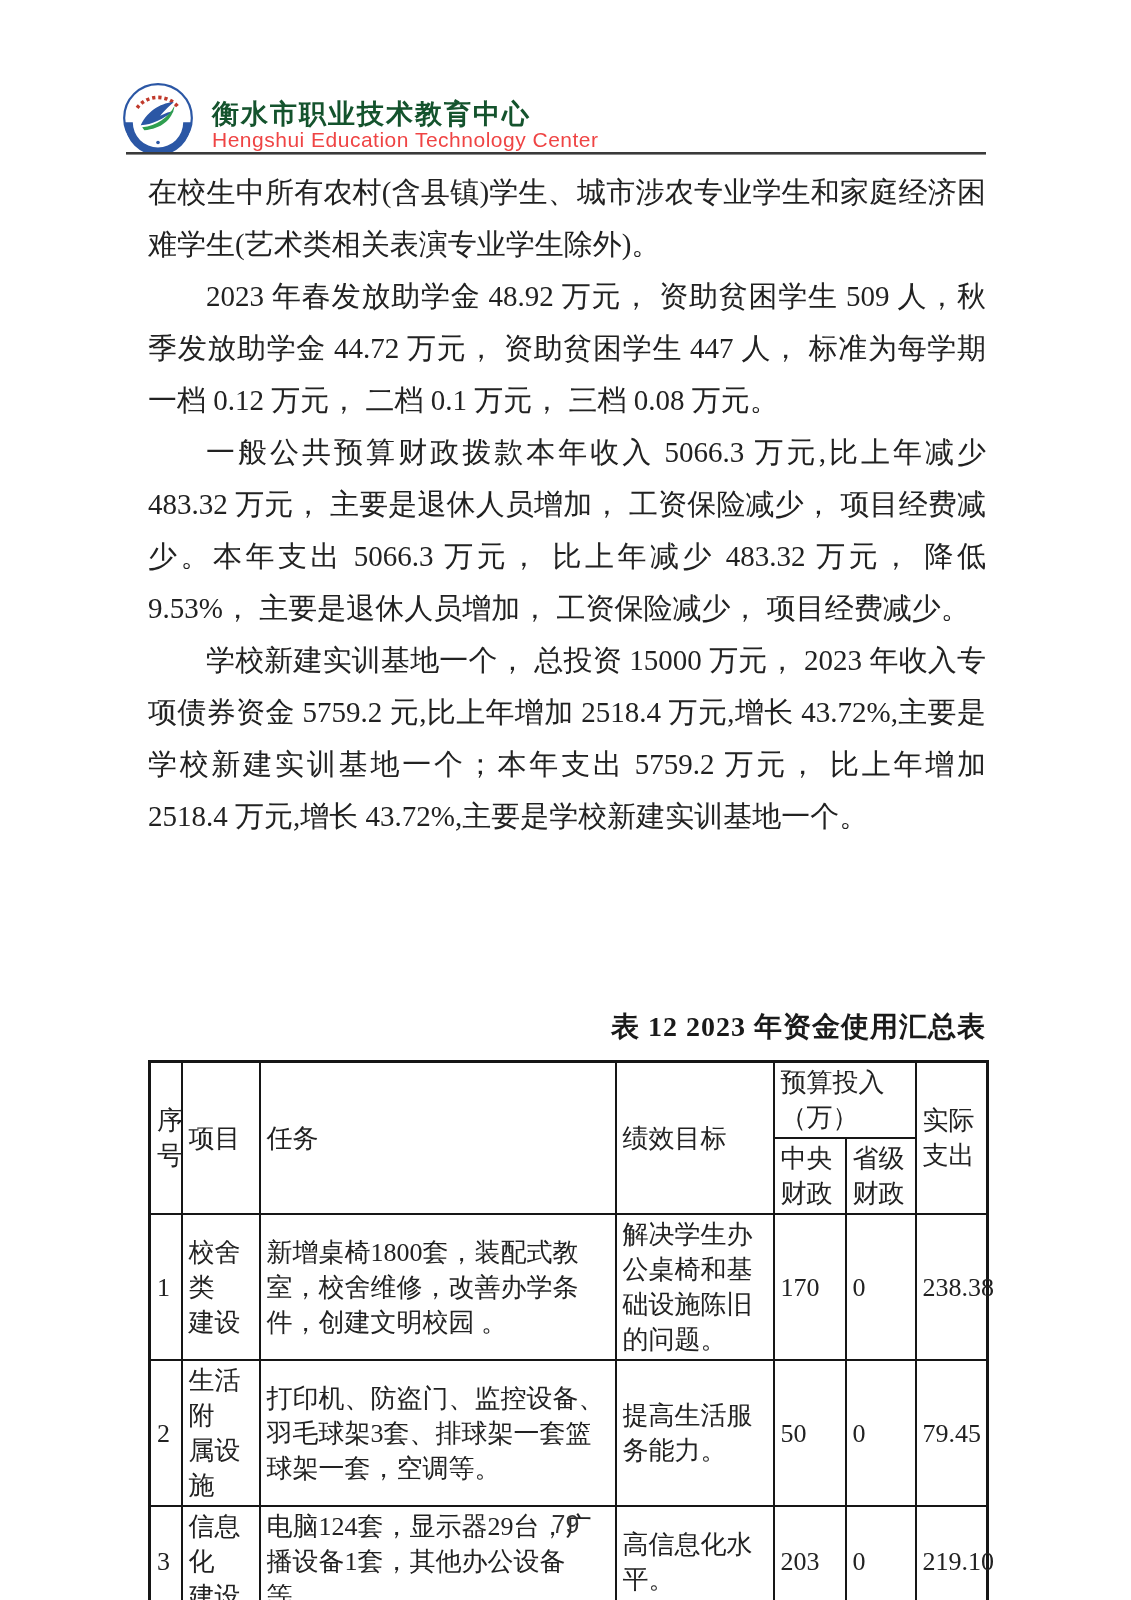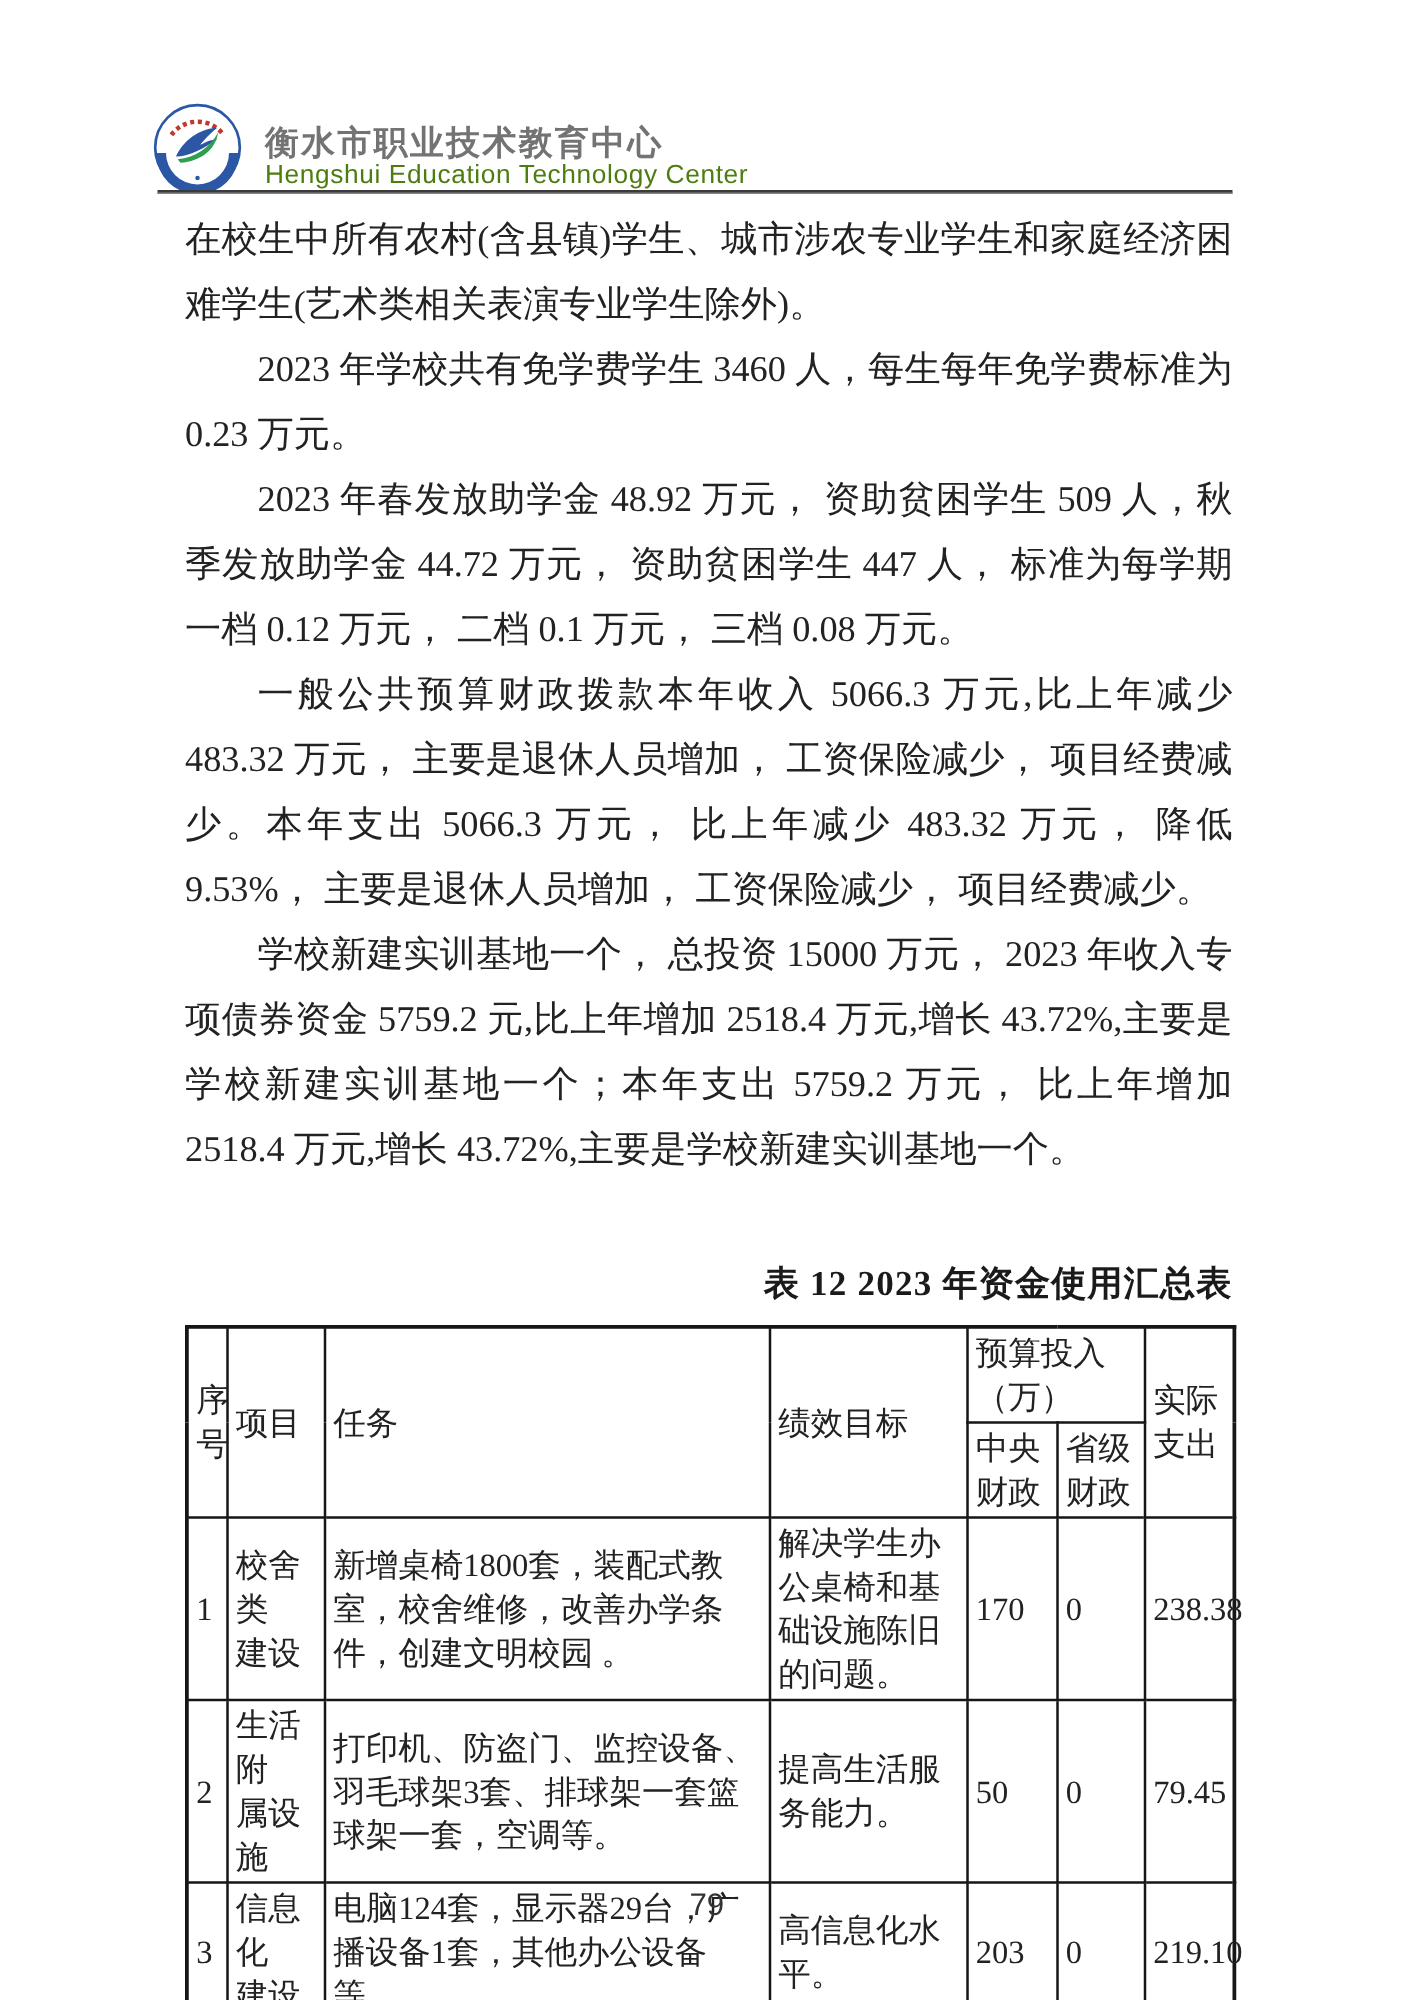--- a/index.html
+++ b/index.html
@@ -13,26 +13,26 @@
     font-family: "Liberation Serif", "DejaVu Serif", serif;
     color: #1e1e1e;
     overflow: hidden;
   }
 
   
   .hdr { position:absolute; left:0; top:0; width:100%; height:160px; }
   .hdr-logo { position:absolute; left:122px; top:82px; width:72px; height:72px; }
   .hdr-zh {
     position:absolute; left:212px; top:96px;
-    font-size:27px; font-weight:700; letter-spacing:2px; color:#737373;
+    font-size:27px; font-weight:700; letter-spacing:2px; color:#14532d;
   }
   .hdr-en {
     position:absolute; left:212px; top:128px;
     font-family:"Liberation Sans","DejaVu Sans",sans-serif;
-    font-size:21px; color:#4d7c0f; letter-spacing:0.5px;
+    font-size:21px; color:#ef4444; letter-spacing:0.5px;
   }
   .hdr-rule {
     position:absolute; left:126px; top:152px; width:860px; height:3px;
     background:#3a3a3a; border-bottom:1px solid #8a8a8a;
   }
 
   
   .doc-body {
     position:absolute; left:148px; top:166px; width:838px;
     font-size:29px; line-height:52px; text-align:justify;
@@ -87,21 +87,20 @@
       <circle cx="50" cy="84" r="5.5" fill="#ffffff"></circle>
       <circle cx="50" cy="84" r="2.5" fill="#2b57a5"></circle>
     </svg>
     <div class="hdr-zh">衡水市职业技术教育中心</div>
     <div class="hdr-en">Hengshui Education Technology Center</div>
     <div class="hdr-rule"></div>
   </div>
 
   <div class="doc-body">
     <p>在校生中所有农村(含县镇)学生、城市涉农专业学生和家庭经济困难学生(艺术类相关表演专业学生除外)。</p>
-    <p class="indent">2023 年学校共有免学费学生 3460 人，每生每年免学费标准为 0.23 万元。</p>
     <p class="indent">2023 年春发放助学金 48.92 万元， 资助贫困学生 509 人，秋季发放助学金 44.72 万元， 资助贫困学生 447 人， 标准为每学期一档 0.12 万元， 二档 0.1 万元， 三档 0.08 万元。</p>
     <p class="indent">一般公共预算财政拨款本年收入 5066.3 万元,比上年减少 483.32 万元， 主要是退休人员增加， 工资保险减少， 项目经费减少。本年支出 5066.3 万元， 比上年减少 483.32 万元， 降低 9.53%， 主要是退休人员增加， 工资保险减少， 项目经费减少。</p>
     <p class="indent">学校新建实训基地一个， 总投资 15000 万元， 2023 年收入专项债券资金 5759.2 元,比上年增加 2518.4 万元,增长 43.72%,主要是学校新建实训基地一个；本年支出 5759.2 万元， 比上年增加 2518.4 万元,增长 43.72%,主要是学校新建实训基地一个。</p>
   </div>
 
   <div class="table-section">
     <div class="table-title">表 12 2023 年资金使用汇总表</div>
     <table class="summary">
       <colgroup>
         <col style="width:32px">

